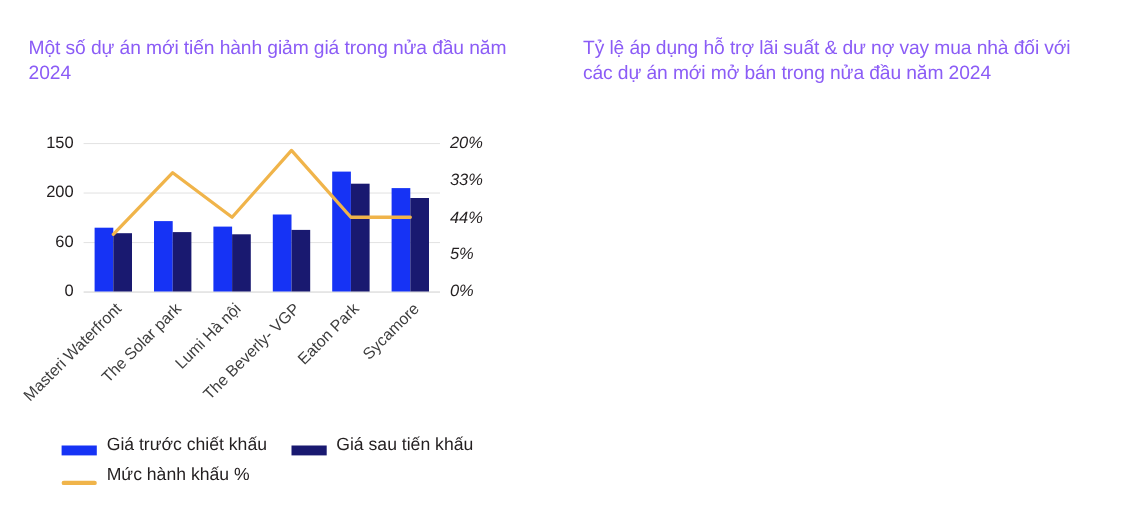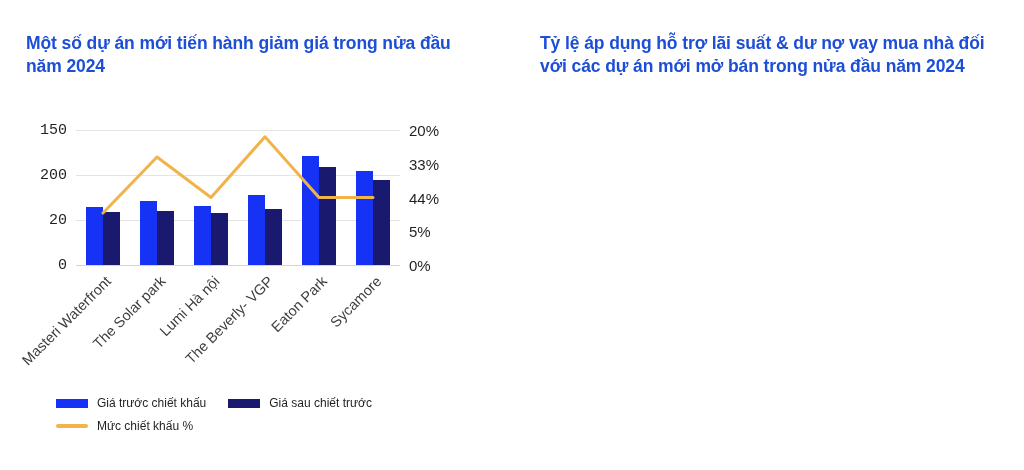--- a/index.html
+++ b/index.html
@@ -12,27 +12,27 @@
   }
   .page { position: relative; width: 1024px; height: 470px; background:#fff; }
 
   .panel { position: absolute; top: 0; height: 470px; }
   .panel-left  { left: 0;   width: 512px; }
   .panel-right { left: 512px; width: 512px; }
 
   .chart-title {
     position: absolute;
     font-size: 17.5px;
-    font-weight: bold;
-    color: #1d4ed8;
+    font-weight: normal;
+    color: #8b5cf6;
     line-height: 1.32;
     letter-spacing: -0.1px;
   }
   .panel-left .chart-title  { left: 26px; top: 17px; width: 460px; }
-  .panel-right .chart-title { left: 28px; top: 17px; width: 470px; }
+  .panel-right .chart-title { left: 18px; top: 17px; width: 470px; }
 
   
   .plot {
     position: absolute;
     border: 0;
   }
   .plot-left  { left: 76px;  top: 130px; width: 324px; height: 135px; }
 
   .gridline {
     position: absolute; left: 0; width: 100%;
@@ -42,22 +42,22 @@
 
   
   .ytick {
     position: absolute;
     font-size: 15px;
     color: #231f20;
     text-align: right;
     transform: translateY(-50%);
     white-space: nowrap;
   }
-  .ytick-left-axis  { right: 100%; padding-right: 9px; font-family: Liberation Mono, monospace; }
-  .ytick-right-axis { left: 100%; padding-left: 9px; text-align: right; }
+  .ytick-left-axis  { right: 100%; padding-right: 9px; }
+  .ytick-right-axis { left: 100%; padding-left: 9px; text-align: right; font-style: italic; }
 
   
   .bars {
     position: absolute; left: 0; top: 0; right: 0; bottom: 0;
     display: flex;
     align-items: flex-end;
   }
   .group {
     flex: 1 1 0;
     height: 100%;
@@ -102,23 +102,23 @@
 
   
   .legend {
     position: absolute;
     display: flex;
     flex-wrap: wrap;
     align-items: center;
   }
   .legend-left  { left: 56px;  top: 396px; width: 430px; row-gap: 9px; }
   .lg-item {
-    display: flex; align-items: center;
+    display: flex; align-items: flex-end;
     margin-right: 22px;
-    font-size: 12px;
+    font-size: 16px;
     color: #231f20;
     white-space: nowrap;
   }
   .lg-item.full { width: 100%; margin-right: 0; }
   .swatch { width: 32px; height: 9px; margin-right: 9px; flex: none; }
   .swatch.line { height: 4px; border-radius: 2px; }
 </style>
 </head>
 <body>
 
@@ -129,21 +129,21 @@
 
     <div class="plot plot-left" id="plot-left">
       <div class="gl-holder" id="gl-left">
           <div class="gridline baseline" style="top: 135px;"></div>
           <div class="gridline" style="top: 90px;"></div>
           <div class="gridline" style="top: 45px;"></div>
           <div class="gridline" style="top: 0px;"></div>
         </div>
       <div class="yt-holder" id="yt-left">
           <div class="ytick ytick-left-axis" style="top: 135px;">0</div>
-          <div class="ytick ytick-left-axis" style="top: 90px;">20</div>
+          <div class="ytick ytick-left-axis" style="top: 90px;">60</div>
           <div class="ytick ytick-left-axis" style="top: 45px;">200</div>
           <div class="ytick ytick-left-axis" style="top: 0px;">150</div>
         </div>
       <div class="yt-holder" id="yt2-left">
           <div class="ytick ytick-right-axis" style="top: 135px;">0%</div>
           <div class="ytick ytick-right-axis" style="top: 101.25px;">5%</div>
           <div class="ytick ytick-right-axis" style="top: 67.5px;">44%</div>
           <div class="ytick ytick-right-axis" style="top: 33.75px;">33%</div>
           <div class="ytick ytick-right-axis" style="top: 0px;">20%</div>
         </div>
@@ -198,25 +198,25 @@
         </div>
     </div>
 
     <div class="legend legend-left" id="legend-left">
         <div class="lg-item">
           <span class="swatch" style="background: rgb(22, 51, 245);"></span>
           <span>Giá trước chiết khấu</span>
         </div>
         <div class="lg-item">
           <span class="swatch" style="background: rgb(25, 25, 112);"></span>
-          <span>Giá sau chiết trước</span>
+          <span>Giá sau tiến khấu</span>
         </div>
         <div class="lg-item full">
           <span class="swatch line" style="background: rgb(240, 180, 74);"></span>
-          <span>Mức chiết khấu %</span>
+          <span>Mức hành khấu %</span>
         </div>
       </div>
   </section>
 
   <section class="panel panel-right">
     <h2 class="chart-title">Tỷ lệ áp dụng hỗ trợ lãi suất &amp; dư nợ vay mua nhà đối với các dự án mới mở bán trong nửa đầu năm 2024</h2>
 
   </section>
 
 </div>

